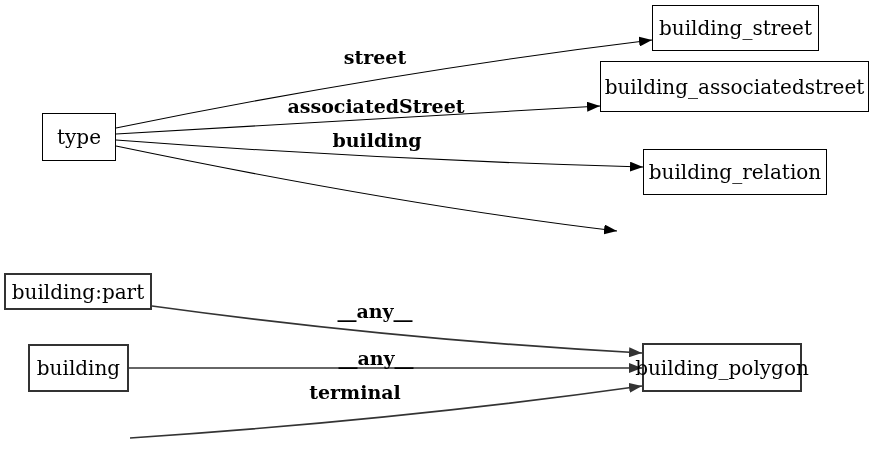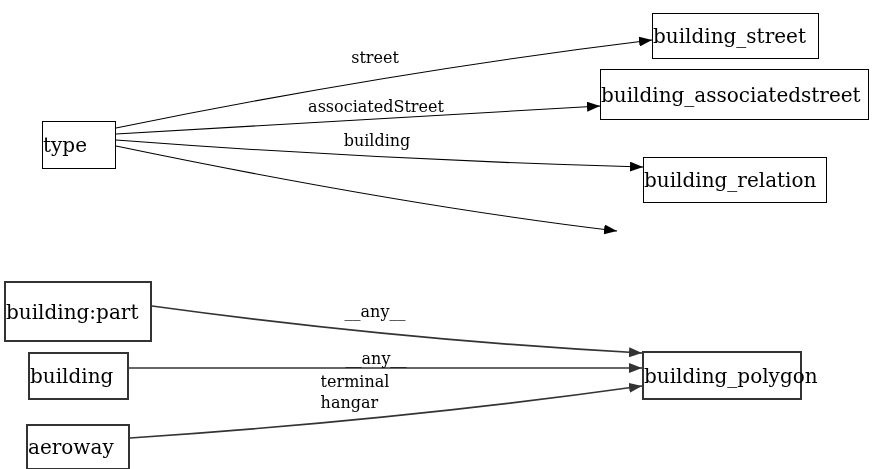--- a/index.html
+++ b/index.html
@@ -14,33 +14,34 @@
   }
   .edge-layer { position: absolute; left: 0; top: 0; }
   .eA { stroke: #000000; stroke-width: 1.1; fill: none; }
   .eB { stroke: #333333; stroke-width: 1.7; fill: none; }
   .node {
     position: absolute;
     box-sizing: border-box;
     background: #ffffff;
     display: flex;
     align-items: center;
-    justify-content: flex-start;
+    justify-content: center;
     font-size: 20px;
     white-space: nowrap;
-    margin-top: 8px;
   }
   .node.thin  { border: 1.3px solid #000000; }
   .node.thick { border: 2px solid #333333; }
   .edge-label {
     position: absolute;
     transform: translate(-50%, -50%);
-    font-size: 16px;
+    font-size: 19px;
     line-height: 21px;
     white-space: nowrap;
+    text-align: center;
+    font-weight: bold;
   }
 </style>
 </head>
 <body>
 
 <div class="canvas">
 
   <svg class="edge-layer" width="875" height="469">
     <defs>
       <marker id="arrowA" viewBox="0 0 13 10" refX="13" refY="5" markerWidth="13" markerHeight="10" orient="auto" markerUnits="userSpaceOnUse">
@@ -64,36 +65,32 @@
   </div>
   <div class="node thin" style="left:652px; top:5px;   width:167px; height:46px">
     <span>building_street</span>
   </div>
   <div class="node thin" style="left:600px; top:61px;  width:269px; height:51px">
     <span>building_associatedstreet</span>
   </div>
   <div class="node thin" style="left:643px; top:149px; width:184px; height:46px">
     <span>building_relation</span>
   </div>
-  <div class="node thick" style="left:4px;   top:273px; width:148px; height:61px">
+  <div class="node thick" style="left:4px;   top:273px; width:148px; height:37px">
     <span>building:part</span>
   </div>
   <div class="node thick" style="left:28px;  top:344px; width:101px; height:48px">
     <span>building</span>
-  </div>
-  <div class="node thick" style="left:26px;  top:416px; width:104px; height:46px">
-    <span>aeroway</span>
   </div>
   <div class="node thick" style="left:642px; top:343px; width:160px; height:49px">
     <span>building_polygon</span>
   </div>
 
   <div class="edge-label" style="left:375px; top:57px">street</div>
   <div class="edge-label" style="left:376px; top:106px">associatedStreet</div>
   <div class="edge-label" style="left:377px; top:140px">building</div>
   <div class="edge-label" style="left:375px; top:311px">__any__</div>
   <div class="edge-label" style="left:376px; top:358px">__any__</div>
   <div class="edge-label" style="left:355px; top:392px">
     <div>terminal</div>
-    <div>hangar</div>
   </div>
 
 </div>
 
 </body></html>

